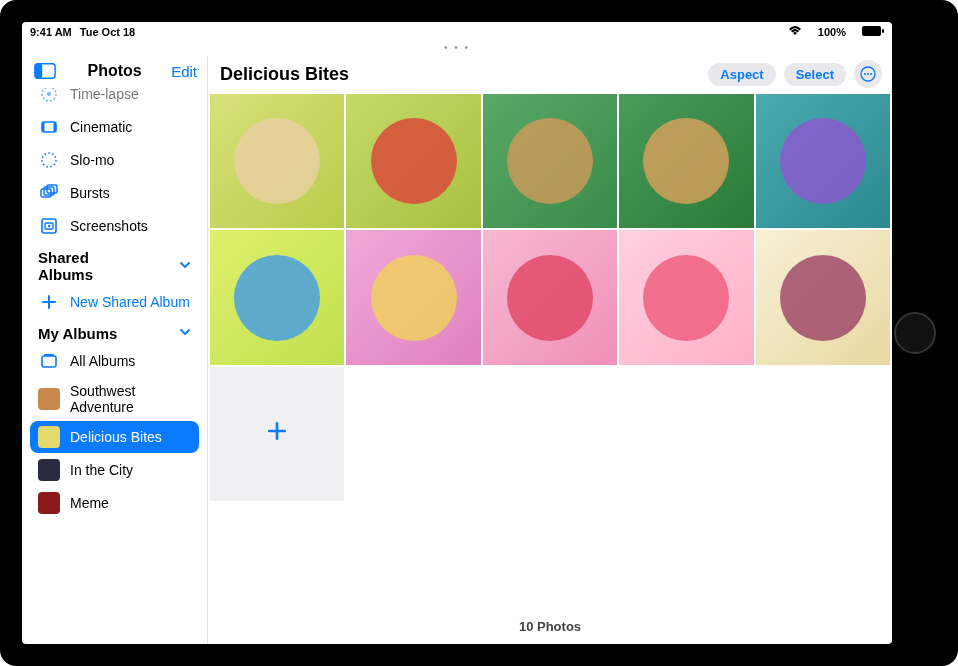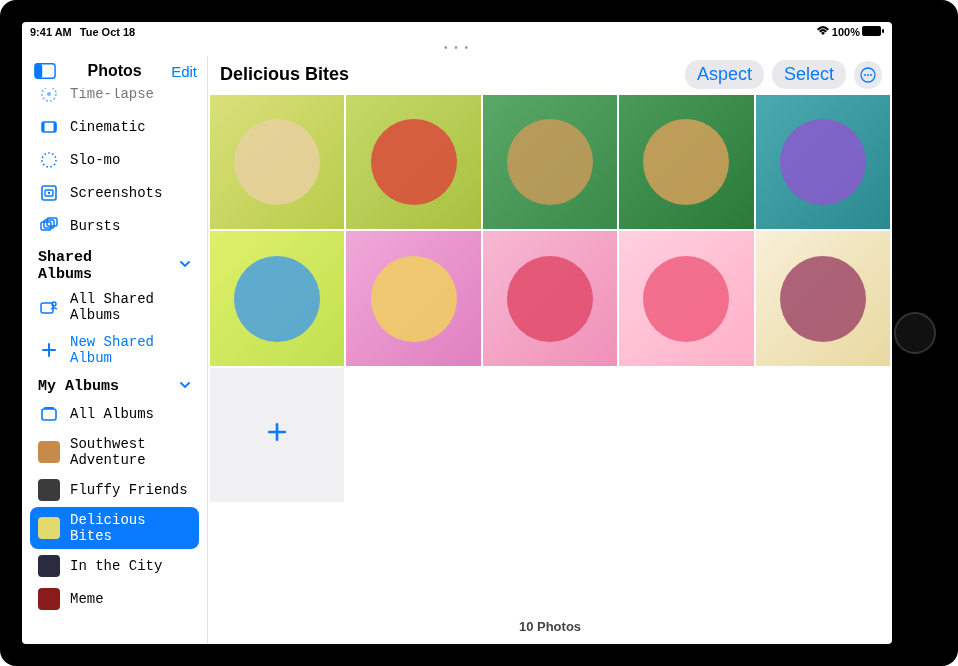--- a/index.html
+++ b/index.html
@@ -43,21 +43,21 @@
     height: 20px;
     display: flex;
     align-items: center;
     justify-content: space-between;
     padding: 0 8px;
     font-size: 11px;
     font-weight: 600;
     color: #000;
   }
   .status-left { display: flex; gap: 8px; align-items: center; }
-  .status-right { display: flex; gap: 2px; align-items: flex-end; }
+  .status-right { display: flex; gap: 16px; align-items: flex-end; }
   .wifi, .battery { font-size: 11px; }
   .dots {
     letter-spacing: 2px;
     font-size: 10px;
     color: #999;
     text-align: center;
     height: 14px;
   }
   
   .content {
@@ -82,21 +82,20 @@
     width: 26px; height: 22px;
     display: flex; align-items: center; justify-content: center;
     color: #007aff;
   }
   .sb-title { font-weight: 600; font-size: 16px; }
   .sb-edit { color: #007aff; font-size: 15px; }
   .sidebar-scroll {
     flex: 1;
     overflow-y: hidden;
     padding: 0 4px;
-    font-family: Liberation Mono, monospace;
   }
   .sb-item {
     display: flex;
     align-items: center;
     gap: 10px;
     padding: 5px 8px;
     border-radius: 8px;
     font-size: 14px;
     color: #000;
     margin: 1px 4px;
@@ -146,22 +145,22 @@
     font-weight: 700;
   }
   .header-actions {
     display: flex;
     gap: 8px;
     align-items: center;
   }
   .pill {
     background: #e8e8ed;
     color: #0a7aff;
-    font-size: 18px;
-    font-weight: 400;
+    font-size: 13px;
+    font-weight: 700;
     padding: 4px 12px;
     border-radius: 14px;
   }
   .pill-round {
     width: 28px; height: 28px; border-radius: 50%;
     background: #e8e8ed;
     display: flex; align-items: center; justify-content: center;
     color: #0a7aff;
   }
   .grid-wrap {
@@ -267,58 +266,48 @@
                 <span class="sb-icon">
                   <svg viewBox="0 0 20 20">
                     <circle cx="10" cy="10" r="7" fill="none" stroke="#0a7aff" stroke-width="1.6" stroke-dasharray="1.5 2.5"></circle>
                   </svg>
                 </span>
                 <span>Slo-mo</span>
               </div>
               <div class="sb-item">
                 <span class="sb-icon">
                   <svg viewBox="0 0 20 20">
+                    <rect x="2" y="6" width="10" height="8" rx="1.5" fill="none" stroke="#0a7aff" stroke-width="1.5"></rect>
+                    <rect x="5" y="4" width="10" height="8" rx="1.5" fill="none" stroke="#0a7aff" stroke-width="1.5"></rect>
+                    <rect x="8" y="2" width="10" height="8" rx="1.5" fill="none" stroke="#0a7aff" stroke-width="1.5"></rect>
+                  </svg>
+                </span>
+                <span>Bursts</span>
+              </div>
+              <div class="sb-item">
+                <span class="sb-icon">
+                  <svg viewBox="0 0 20 20">
                     <rect x="3" y="3" width="14" height="14" rx="2" fill="none" stroke="#0a7aff" stroke-width="1.6"></rect>
                     <rect x="6" y="7" width="8" height="6" rx="1" fill="none" stroke="#0a7aff" stroke-width="1.4"></rect>
                     <circle cx="10" cy="10" r="1.2" fill="#0a7aff"></circle>
                   </svg>
                 </span>
                 <span>Screenshots</span>
-              </div>
-              <div class="sb-item">
-                <span class="sb-icon">
-                  <svg viewBox="0 0 20 20">
-                    <rect x="2" y="6" width="10" height="8" rx="1.5" fill="none" stroke="#0a7aff" stroke-width="1.5"></rect>
-                    <rect x="5" y="4" width="10" height="8" rx="1.5" fill="none" stroke="#0a7aff" stroke-width="1.5"></rect>
-                    <rect x="8" y="2" width="10" height="8" rx="1.5" fill="none" stroke="#0a7aff" stroke-width="1.5"></rect>
-                  </svg>
-                </span>
-                <span>Bursts</span>
               </div>
             </div>
 
           <div class="section-header">
             <span>Shared Albums</span>
             <span class="chevron">
               <svg width="12" height="12" viewBox="0 0 12 12">
                   <path d="M2 4 L6 8 L10 4" fill="none" stroke="#0a7aff" stroke-width="1.8" stroke-linecap="round"></path>
                 </svg>
             </span>
           </div>
           <div id="shared-items">
-              <div class="sb-item">
-                <span class="sb-icon">
-                  <svg viewBox="0 0 20 20">
-                    <rect x="2" y="6" width="12" height="10" rx="2" fill="none" stroke="#0a7aff" stroke-width="1.5"></rect>
-                    <circle cx="15" cy="7" r="2" fill="none" stroke="#0a7aff" stroke-width="1.4"></circle>
-                    <path d="M12 12 Q15 10 18 12" fill="none" stroke="#0a7aff" stroke-width="1.4"></path>
-                  </svg>
-                </span>
-                <span>All Shared Albums</span>
-              </div>
               <div class="sb-item blue-label">
                 <span class="sb-icon">
                   <svg viewBox="0 0 20 20">
                     <line x1="10" y1="4" x2="10" y2="16" stroke="#0a7aff" stroke-width="2" stroke-linecap="round"></line>
                     <line x1="4" y1="10" x2="16" y2="10" stroke="#0a7aff" stroke-width="2" stroke-linecap="round"></line>
                   </svg>
                 </span>
                 <span>New Shared Album</span>
               </div>
             </div>
@@ -337,24 +326,20 @@
                   <svg viewBox="0 0 20 20">
                     <rect x="3" y="5" width="14" height="11" rx="2" fill="none" stroke="#0a7aff" stroke-width="1.6"></rect>
                     <rect x="5" y="3" width="10" height="2" rx="1" fill="#0a7aff"></rect>
                   </svg>
                 </span>
                 <span>All Albums</span>
               </div>
               <div class="sb-item">
                 <span class="thumb" style="background:#c78a4a"></span>
                 <span>Southwest Adventure</span>
-              </div>
-              <div class="sb-item">
-                <span class="thumb" style="background:#3b3b3b"></span>
-                <span>Fluffy Friends</span>
               </div>
               <div class="sb-item selected">
                 <span class="thumb" style="background:#e2d96f"></span>
                 <span>Delicious Bites</span>
               </div>
               <div class="sb-item">
                 <span class="thumb" style="background:#2b2b40"></span>
                 <span>In the City</span>
               </div>
               <div class="sb-item">

